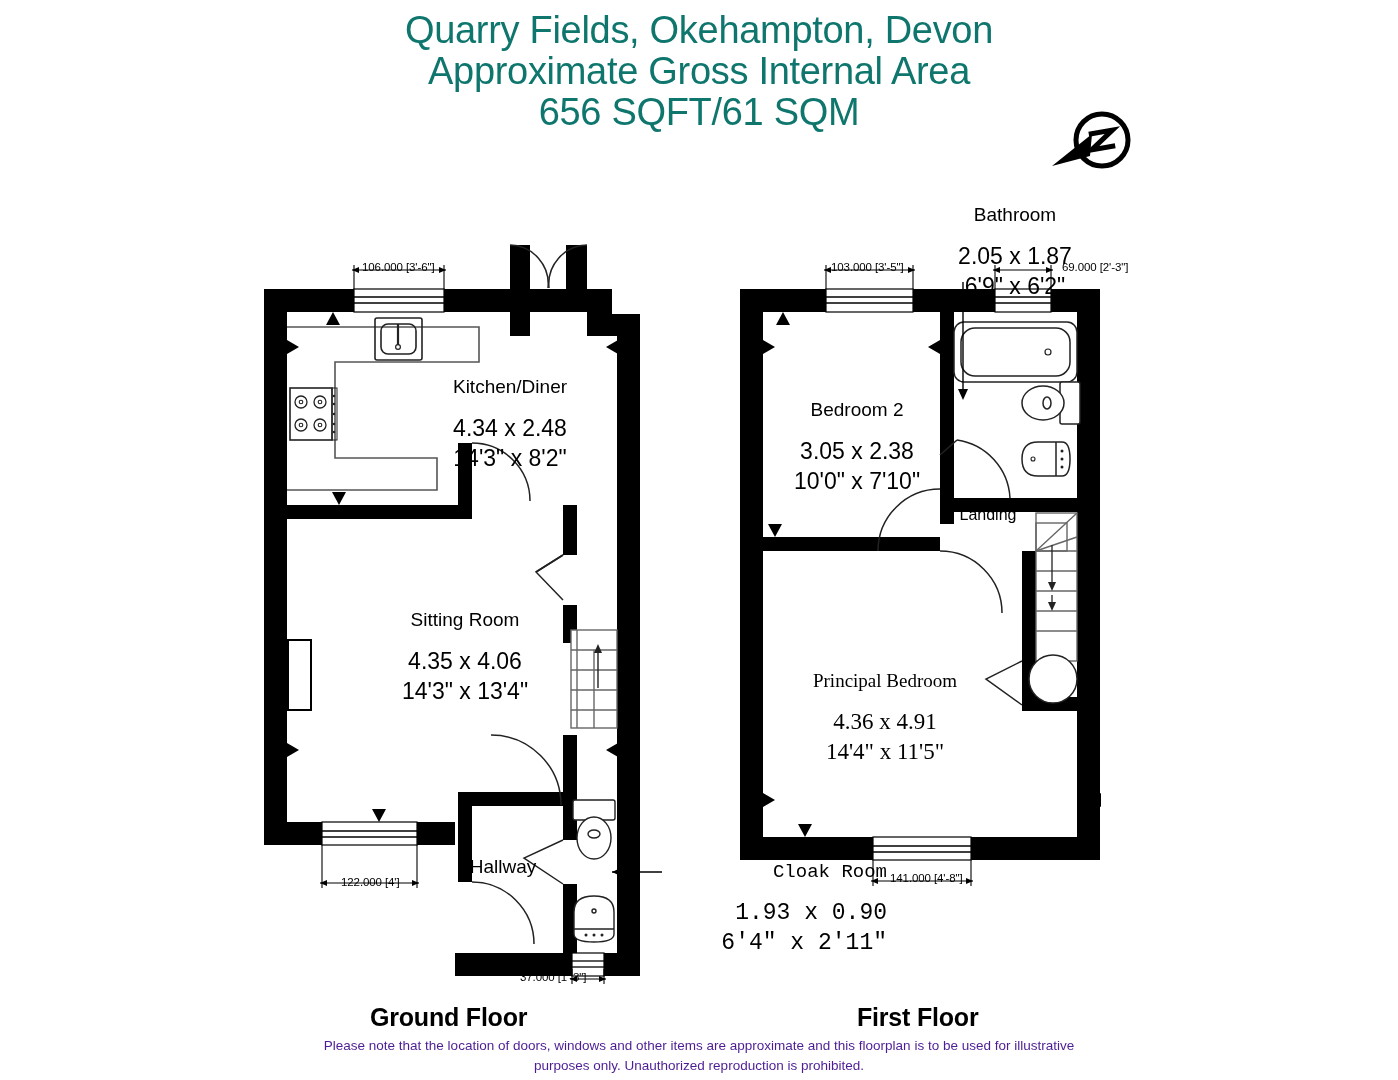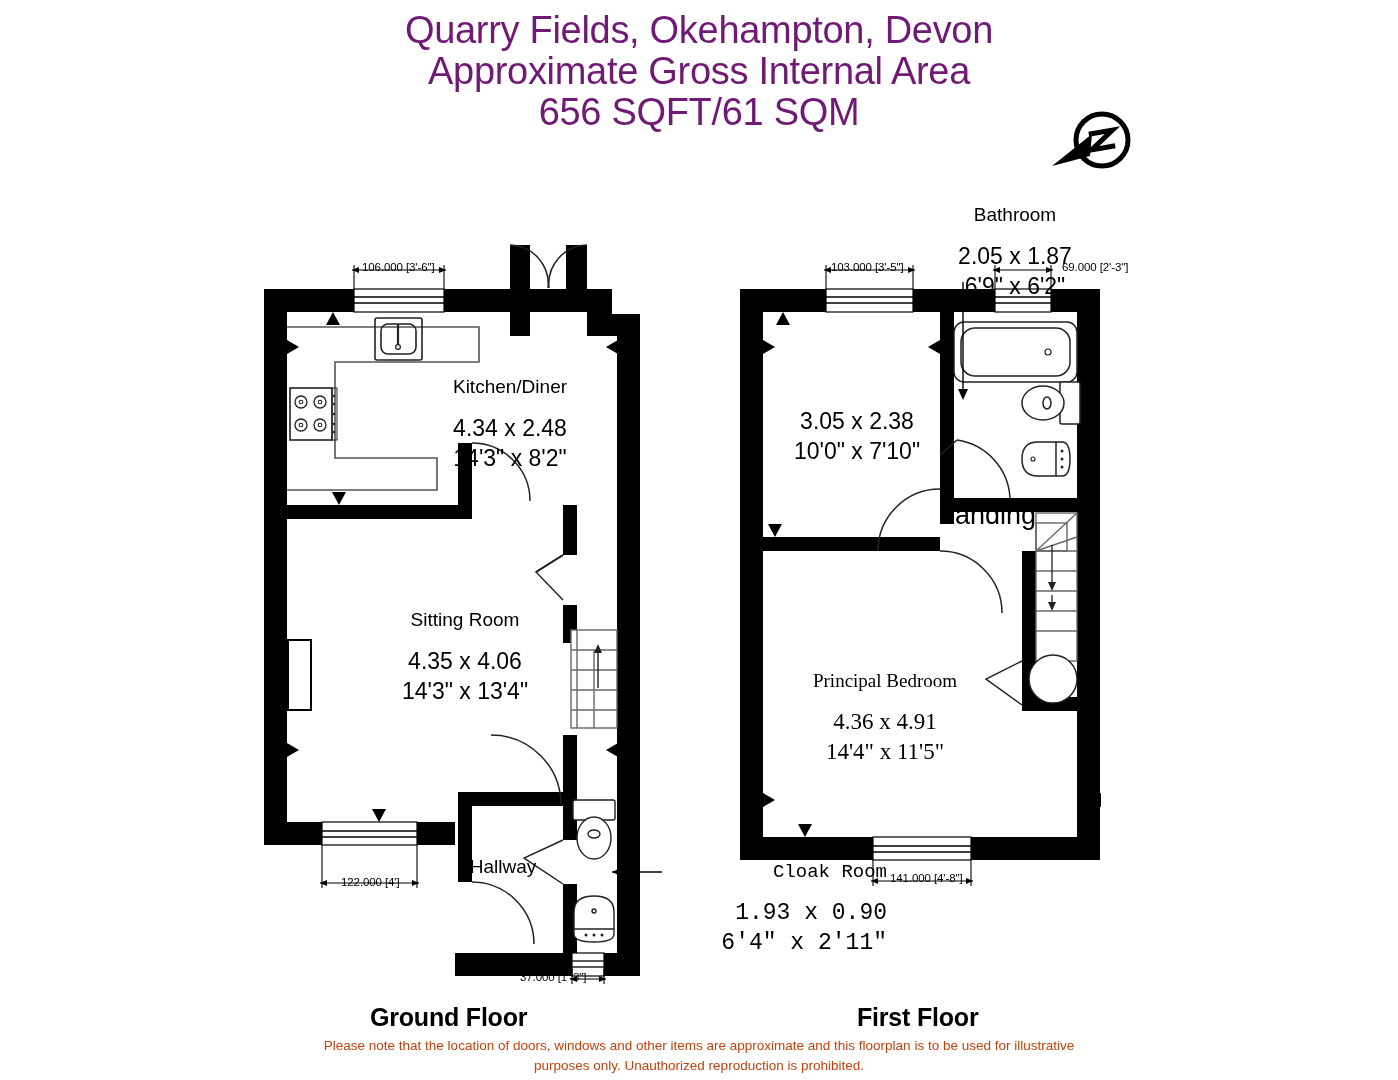--- a/index.html
+++ b/index.html
@@ -29,21 +29,21 @@
     left: 0; top: 10px;
     width: 1398px;
     text-align: center;
     pointer-events: none;
   }
   .header .line {
     font-size: 38px;
     line-height: 41px;
     letter-spacing: -0.3px;
     font-weight: 400;
-    color: #701a75;
+    color: #0f766e;
     white-space: nowrap;
   }
 
   
   .compass {
     position: absolute;
     left: 1050px;
     top: 104px;
     width: 92px;
     height: 80px;
@@ -63,21 +63,21 @@
 
   
   .disclaimer {
     position: absolute;
     left: 199px;
     top: 1036px;
     width: 1000px;
     text-align: center;
     font-size: 13.5px;
     line-height: 20px;
-    color: #c2410c;
+    color: #4c1d95;
   }
 
   
   .room-label {
     position: absolute;
     text-align: center;
     white-space: nowrap;
     line-height: 1.0;
     pointer-events: none;
   }
@@ -90,21 +90,21 @@
     display: block;
     font-size: 23px;
     line-height: 30px;
     margin-top: 11px;
   }
   .room-label .rl-ft {
     display: block;
     font-size: 23px;
     line-height: 30px;
   }
-  .room-label.small .rl-name { font-size: 27px; line-height: 26px; }
+  .room-label.small .rl-name { font-size: 16px; line-height: 26px; }
 
   
   .dim {
     position: absolute;
     font-size: 11.5px;
     white-space: nowrap;
     color: #000;
     letter-spacing: -0.1px;
   }
 
@@ -473,20 +473,21 @@
     <span class="rl-name">Hallway</span>
   </div>
 
   <div class="room-label" id="lbl-cloak" style="left:597px; top:857px; width:290px; text-align:right;font-family:Liberation Mono, monospace;">
     <span class="rl-name">Cloak Room</span>
     <span class="rl-m">1.93 x 0.90</span>
     <span class="rl-ft">6'4" x 2'11"</span>
   </div>
 
   <div class="room-label" id="lbl-bed2" style="left:732px; top:395px; width:250px;">
+    <span class="rl-name">Bedroom 2</span>
     <span class="rl-m">3.05 x 2.38</span>
     <span class="rl-ft">10'0" x 7'10"</span>
   </div>
 
   <div class="room-label" id="lbl-bath" style="left:890px; top:200px; width:250px;">
     <span class="rl-name">Bathroom</span>
     <span class="rl-m">2.05 x 1.87</span>
     <span class="rl-ft">6'9" x 6'2"</span>
   </div>
 

